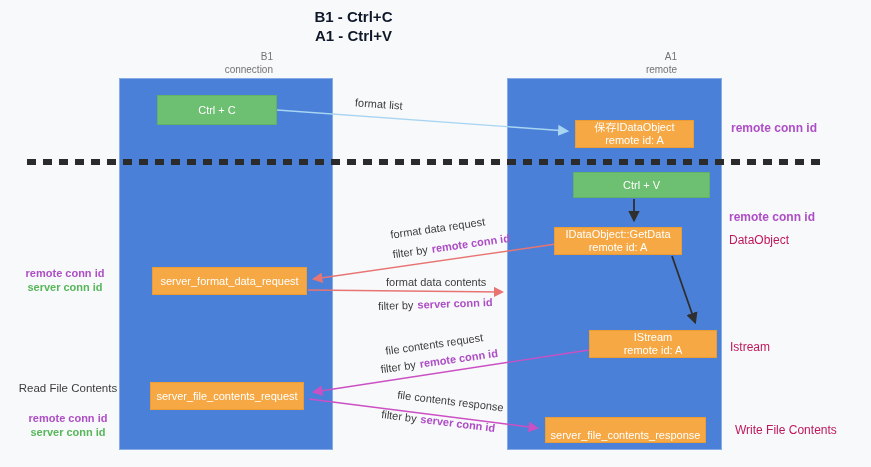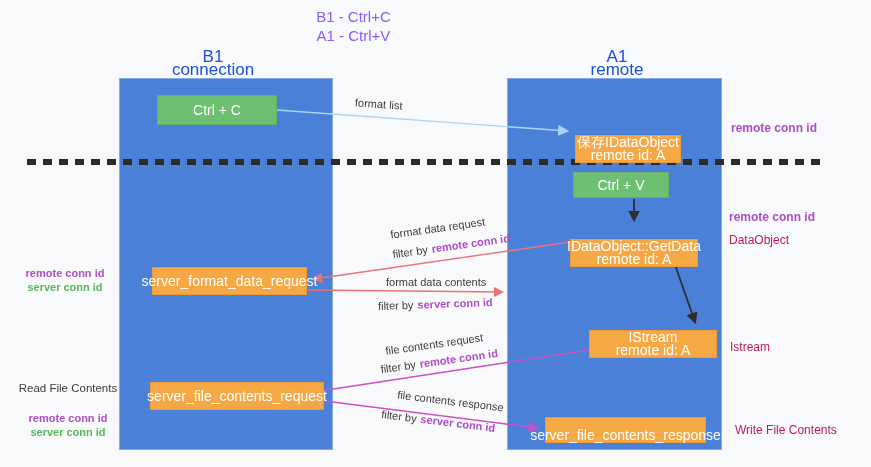--- a/index.html
+++ b/index.html
@@ -9,47 +9,47 @@
   }
   .canvas{
     position:relative;
     width:871px;height:467px;
     background:#f8f9fa;
     overflow:hidden;
   }
   .title{
     position:absolute;left:0;top:7px;width:707px;
     text-align:center;
-    font-size:15px;line-height:19px;color:#8b5cf6;
+    font-size:15px;line-height:19px;color:#0f172a;font-weight:bold;
   }
   .lane-header{
     position:absolute;width:120px;
-    text-align:center;
-    font-size:17px;line-height:13px;color:#1d4ed8;
+    text-align:right;
+    font-size:10px;line-height:13px;color:#737373;
   }
   .lane{
     position:absolute;top:78px;width:214px;height:372px;
     background:var(--lane-blue);
     border:1px solid #86abe6;
     box-sizing:border-box;
   }
   .edges{position:absolute;left:0;top:0;z-index:2;}
   .edge-blue{stroke:var(--arrow-blue);stroke-width:1.4;}
   .edge-red{stroke:var(--arrow-red);stroke-width:1.4;}
   .edge-mag{stroke:var(--arrow-magenta);stroke-width:1.4;}
   .edge-black{stroke:var(--arrow-black);stroke-width:1.8;}
   .mk-blue{fill:var(--arrow-blue);}
   .mk-red{fill:var(--arrow-red);}
   .mk-mag{fill:var(--arrow-magenta);}
   .mk-black{fill:var(--arrow-black);}
   .sep{stroke:var(--separator);stroke-width:6;stroke-dasharray:9 7;}
   .node{
     position:absolute;z-index:3;
     display:flex;flex-direction:column;align-items:center;justify-content:center;
-    color:#ffffff;font-size:14px;line-height:13px;text-align:center;
+    color:#ffffff;font-size:11px;line-height:13px;text-align:center;
     box-sizing:border-box;
   }
   .node.orange{background:var(--node-orange);border:1px solid #eb9c35;}
   .node.green{background:var(--node-green);border:1px solid #61b266;}
   .edge-label{
     position:absolute;z-index:2;white-space:nowrap;
     font-size:11px;color:#3d3d3d;
   }
   .rot{transform-origin:center center;}
   .lbl-purple{color:var(--text-purple);font-weight:bold;}
@@ -111,45 +111,45 @@
     <line class="edge-red" x1="570" y1="242" x2="314" y2="279" marker-end="url(#ah-red)"></line>
     <line class="edge-red" x1="308" y1="290" x2="502" y2="292" marker-end="url(#ah-red)"></line>
     <line class="edge-mag" x1="589" y1="350" x2="314" y2="392" marker-end="url(#ah-mag)"></line>
     <line class="edge-mag" x1="309" y1="399" x2="537" y2="428" marker-end="url(#ah-mag)"></line>
   </svg>
 
   <div class="node green" style="left:157px;top:95px;width:120px;height:30px;">
     <div>Ctrl + C</div>
   </div>
 
-  <div class="node orange" style="left:575px;top:120px;width:106px;height:28px;margin-top:15px;">
+  <div class="node orange" style="left:575px;top:120px;width:119px;height:28px;">
     <div>保存IDataObject</div>
     <div>remote id: A</div>
   </div>
 
-  <div class="node green" style="left:573px;top:172px;width:96px;height:26px;">
+  <div class="node green" style="left:573px;top:172px;width:137px;height:26px;">
     <div>Ctrl + V</div>
   </div>
 
-  <div class="node orange" style="left:570px;top:227px;width:128px;height:28px;margin-top:12px;">
+  <div class="node orange" style="left:554px;top:227px;width:128px;height:28px;">
     <div>IDataObject::GetData</div>
     <div>remote id: A</div>
   </div>
 
   <div class="node orange" style="left:152px;top:267px;width:155px;height:28px;justify-content:center;">
     <div>server_format_data_request</div>
   </div>
 
 
   <div class="node orange" style="left:589px;top:330px;width:128px;height:28px;">
     <div>IStream</div>
     <div>remote id: A</div>
   </div>
 
-  <div class="node orange" style="left:150px;top:382px;width:174px;height:28px;">
+  <div class="node orange" style="left:150px;top:382px;width:154px;height:28px;">
     <div>server_file_contents_request</div>
   </div>
 
   <div class="node orange" style="left:545px;top:417px;width:161px;height:26px;justify-content:flex-end;">
     <div>server_file_contents_response</div>
   </div>
 
   <div class="edge-label rot" style="left:355px;top:98px;transform:rotate(4deg);">format list</div>
 
   <div class="edge-label rot" style="left:390px;top:222px;transform:rotate(-8deg);">format data request</div>

